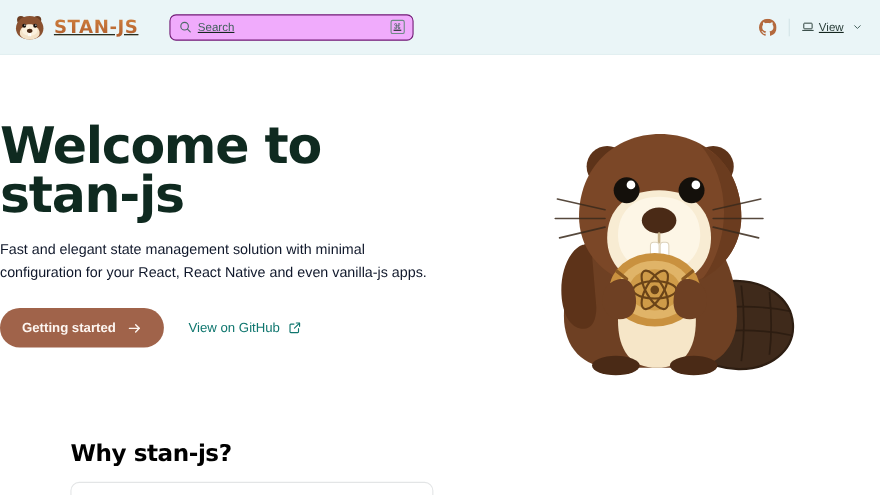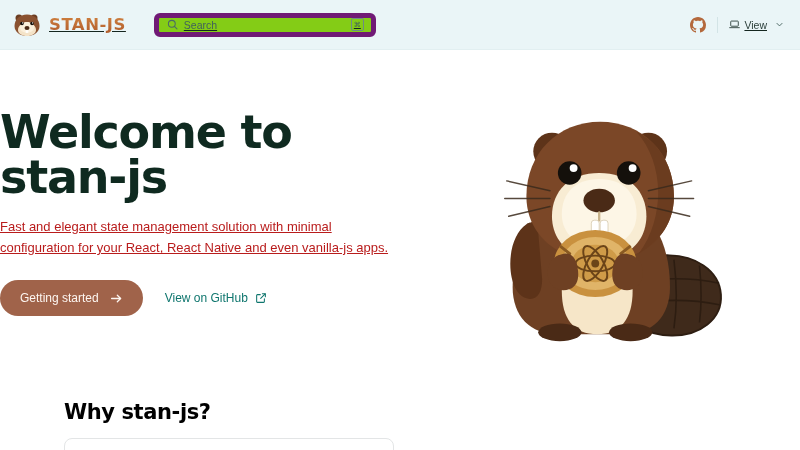--- a/index.html
+++ b/index.html
@@ -50,22 +50,22 @@
     -webkit-background-clip: text;
     background-clip: text;
     -webkit-text-fill-color: transparent;
     white-space: nowrap;
   }
 
   .search-box {
     margin-left: 28px;
     width: 222px;
     height: 24px;
-    background: #84cc16;
-    border: 5px solid #701a75;
+    background: #f0abfc;
+    border: 1px solid #701a75;
     border-radius: 6px;
     display: flex;
     align-items: center;
     padding: 0 7px 0 8px;
     box-sizing: border-box;
     cursor: text;
   }
   .search-icon {
     flex: 0 0 auto;
     display: flex;
@@ -155,43 +155,43 @@
     line-height: 0.98;
     font-weight: bold;
     letter-spacing: -1.2px;
     color: #0f2a20;
     margin: 0 0 16px 0;
     max-width: 400px;
   }
   .hero-sub {
     font-size: 13px;
     line-height: 1.62;
-    color: #b91c1c;
+    color: #0f172a;
     margin: 0 0 22px 0;
     max-width: 392px;
-    text-decoration: underline;
   }
   .hero-actions {
     display: flex;
     align-items: center;
     gap: 22px;
   }
   .btn-primary {
     display: inline-flex;
     align-items: center;
     gap: 11px;
     background: #a0634a;
     color: #fdf6f1;
     border: none;
     border-radius: 999px;
     font-size: 12px;
     font-family: "Liberation Sans", sans-serif;
     padding: 11px 20px;
     cursor: pointer;
     white-space: nowrap;
+    font-weight: bold;
   }
   .btn-primary .arrow {
     display: flex;
     align-items: center;
   }
   .btn-secondary {
     display: inline-flex;
     align-items: center;
     gap: 7px;
     font-size: 12px;

